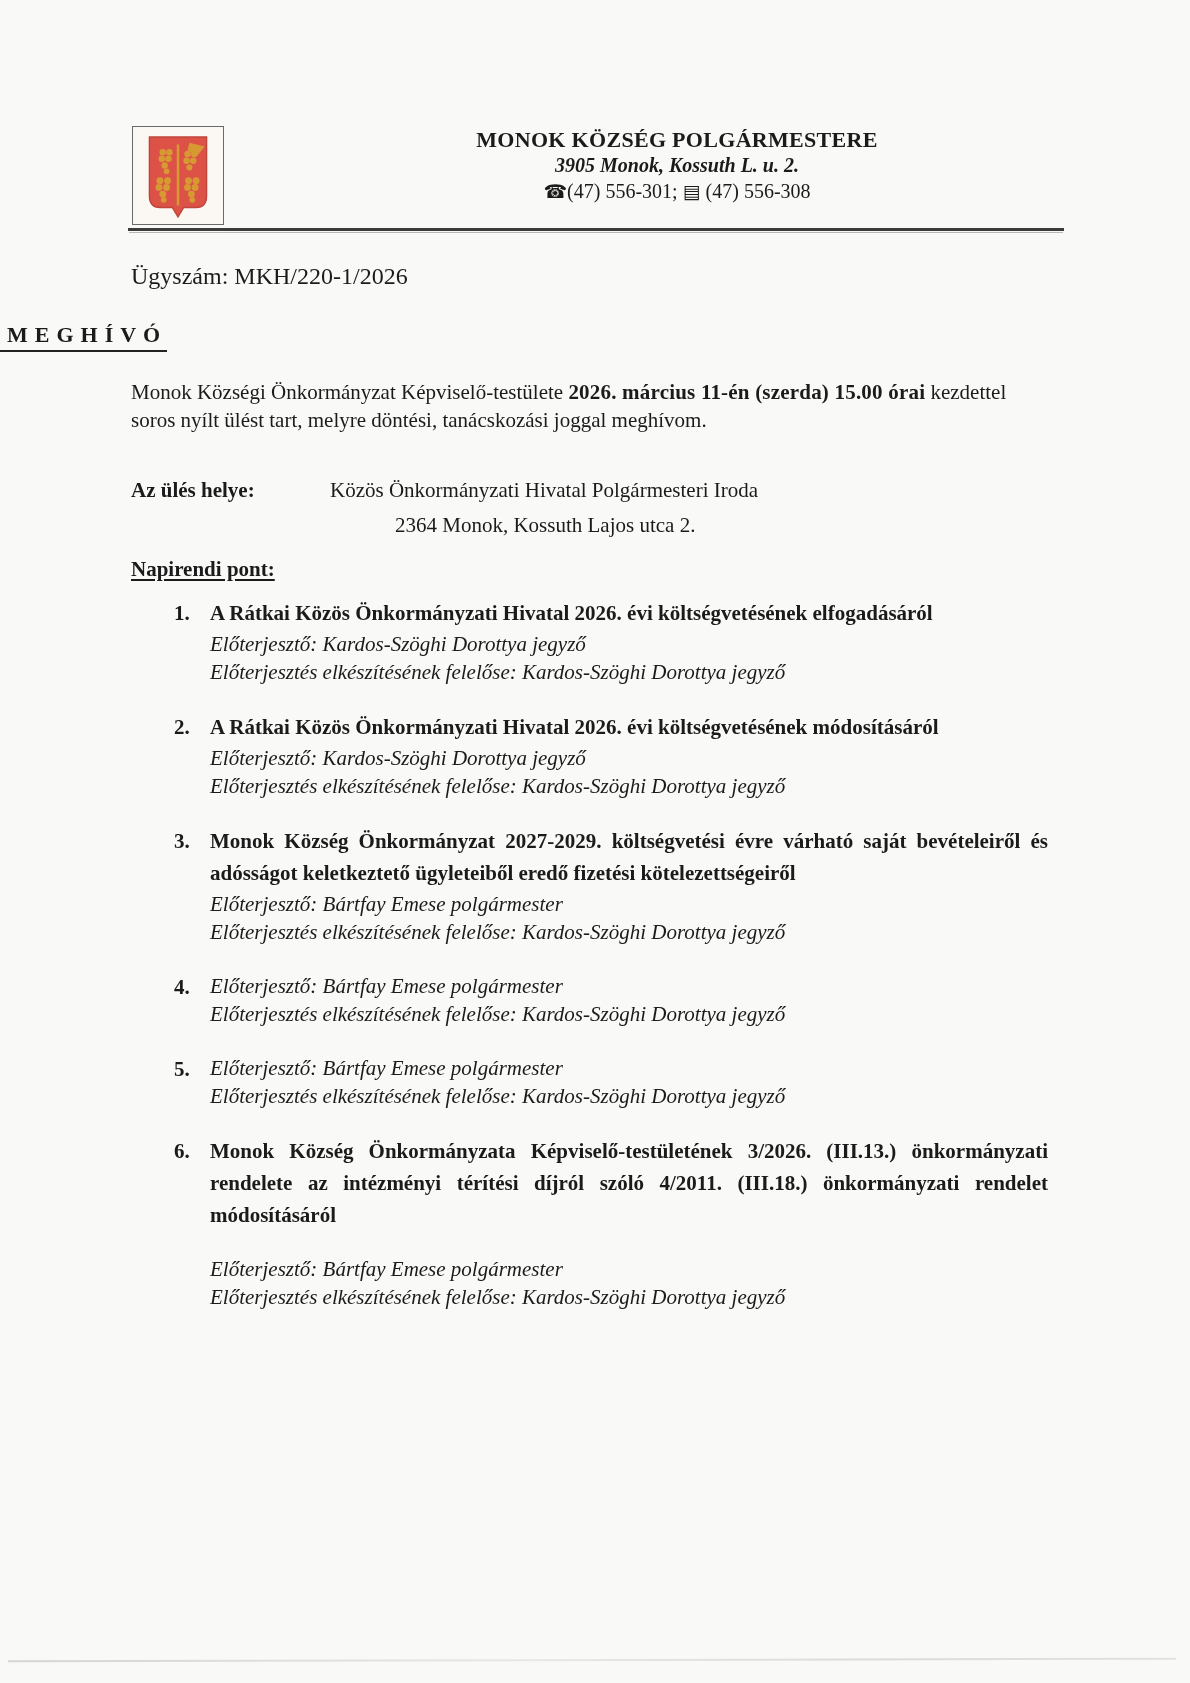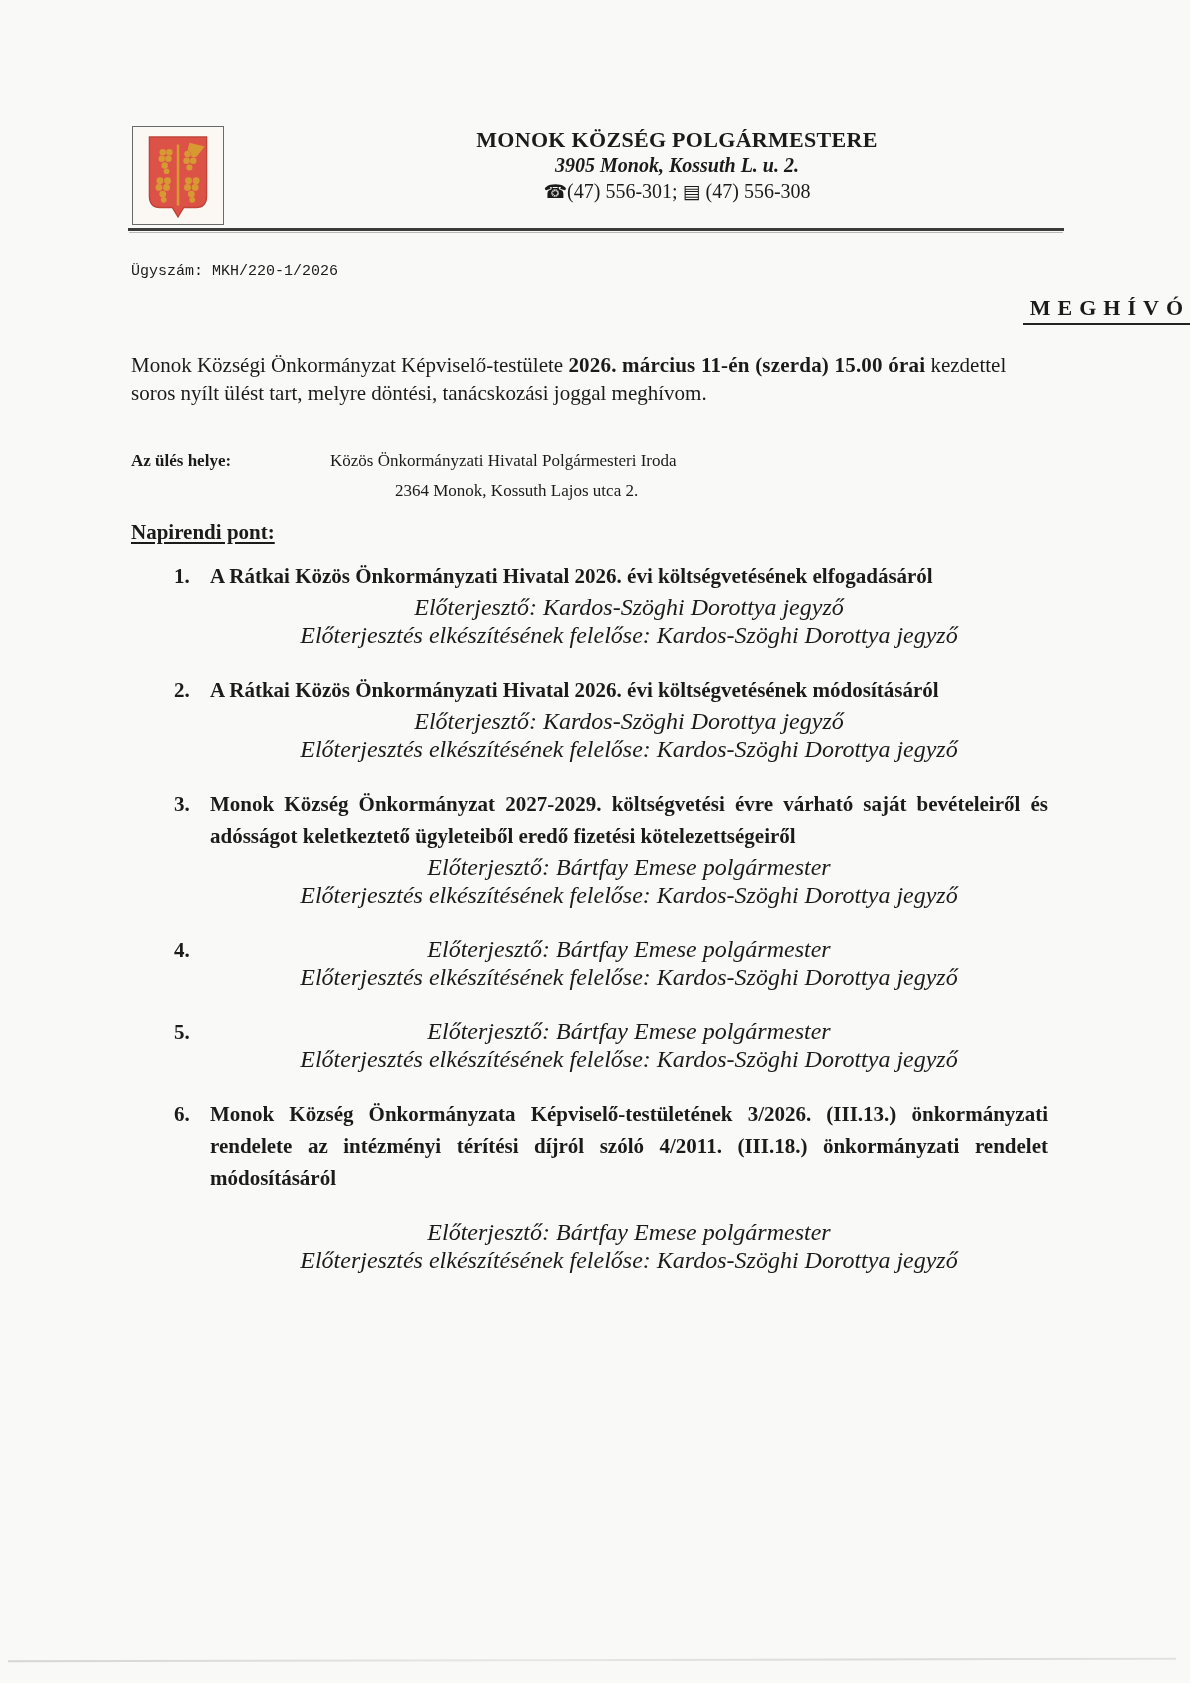--- a/index.html
+++ b/index.html
@@ -56,42 +56,41 @@
   .header-rule {
     margin: 3px 126px 0 128px;
     border: 0;
     border-top: 3px solid #3c3c3c;
     box-shadow: 0 3px 0 -1px #b9b9b6;
   }
 
   
   .case-number {
     margin: 32px 140px 3px 131px;
-    font-size: 15px;
-    font-family: Liberation Mono, monospace;
-  }
-  .doc-title-wrap { text-align: right; margin-top: 15px; }
+    font-size: 24px;
+  }
+  .doc-title-wrap { text-align: left; margin-top: 32px; }
   .doc-title {
     display: inline-block;
     font-size: 22px;
     font-weight: bold;
     letter-spacing: 7px;
     padding-left: 7px;       
     border-bottom: 2.5px solid #222;
     padding-bottom: 2px;
   }
   .intro {
     margin: 27px 141px 0 131px;
     font-size: 21px;
     line-height: 27.5px;
   }
   .intro b { letter-spacing: 0.2px; text-align: center; }
 
   
-  .venue { margin: 44px 140px 0 131px; font-size: 17px; }
+  .venue { margin: 44px 140px 0 131px; font-size: 21px; }
   .venue-row1 { display: flex; }
   .venue-label { font-weight: bold; width: 199px; flex: 0 0 auto; }
   .venue-line2 { margin: 10px 0 0 264px; }
 
   
   .agenda-heading {
     margin: 19px 0 0 131px;
     font-size: 21px;
     font-weight: bold;
     text-decoration: underline;
@@ -107,23 +106,22 @@
   }
   .agenda-item .content { flex: 1 1 auto; }
   .agenda-item .title {
     font-weight: bold;
     font-size: 21px;
     line-height: 32px;
     text-align: justify;
   }
   .agenda-item .meta {
     font-style: italic;
-    font-size: 24px;
+    font-size: 21px;
     line-height: 28px;
-    text-align: center;
   }
   .agenda-item .meta.first { margin-top: 1px; }
   .agenda-item.gap-before-meta .meta.first { margin-top: 24px; }
 
   
   .bottom-scan-line {
     position: absolute;
     left: 8px;
     right: 14px;
     top: 1659px;

